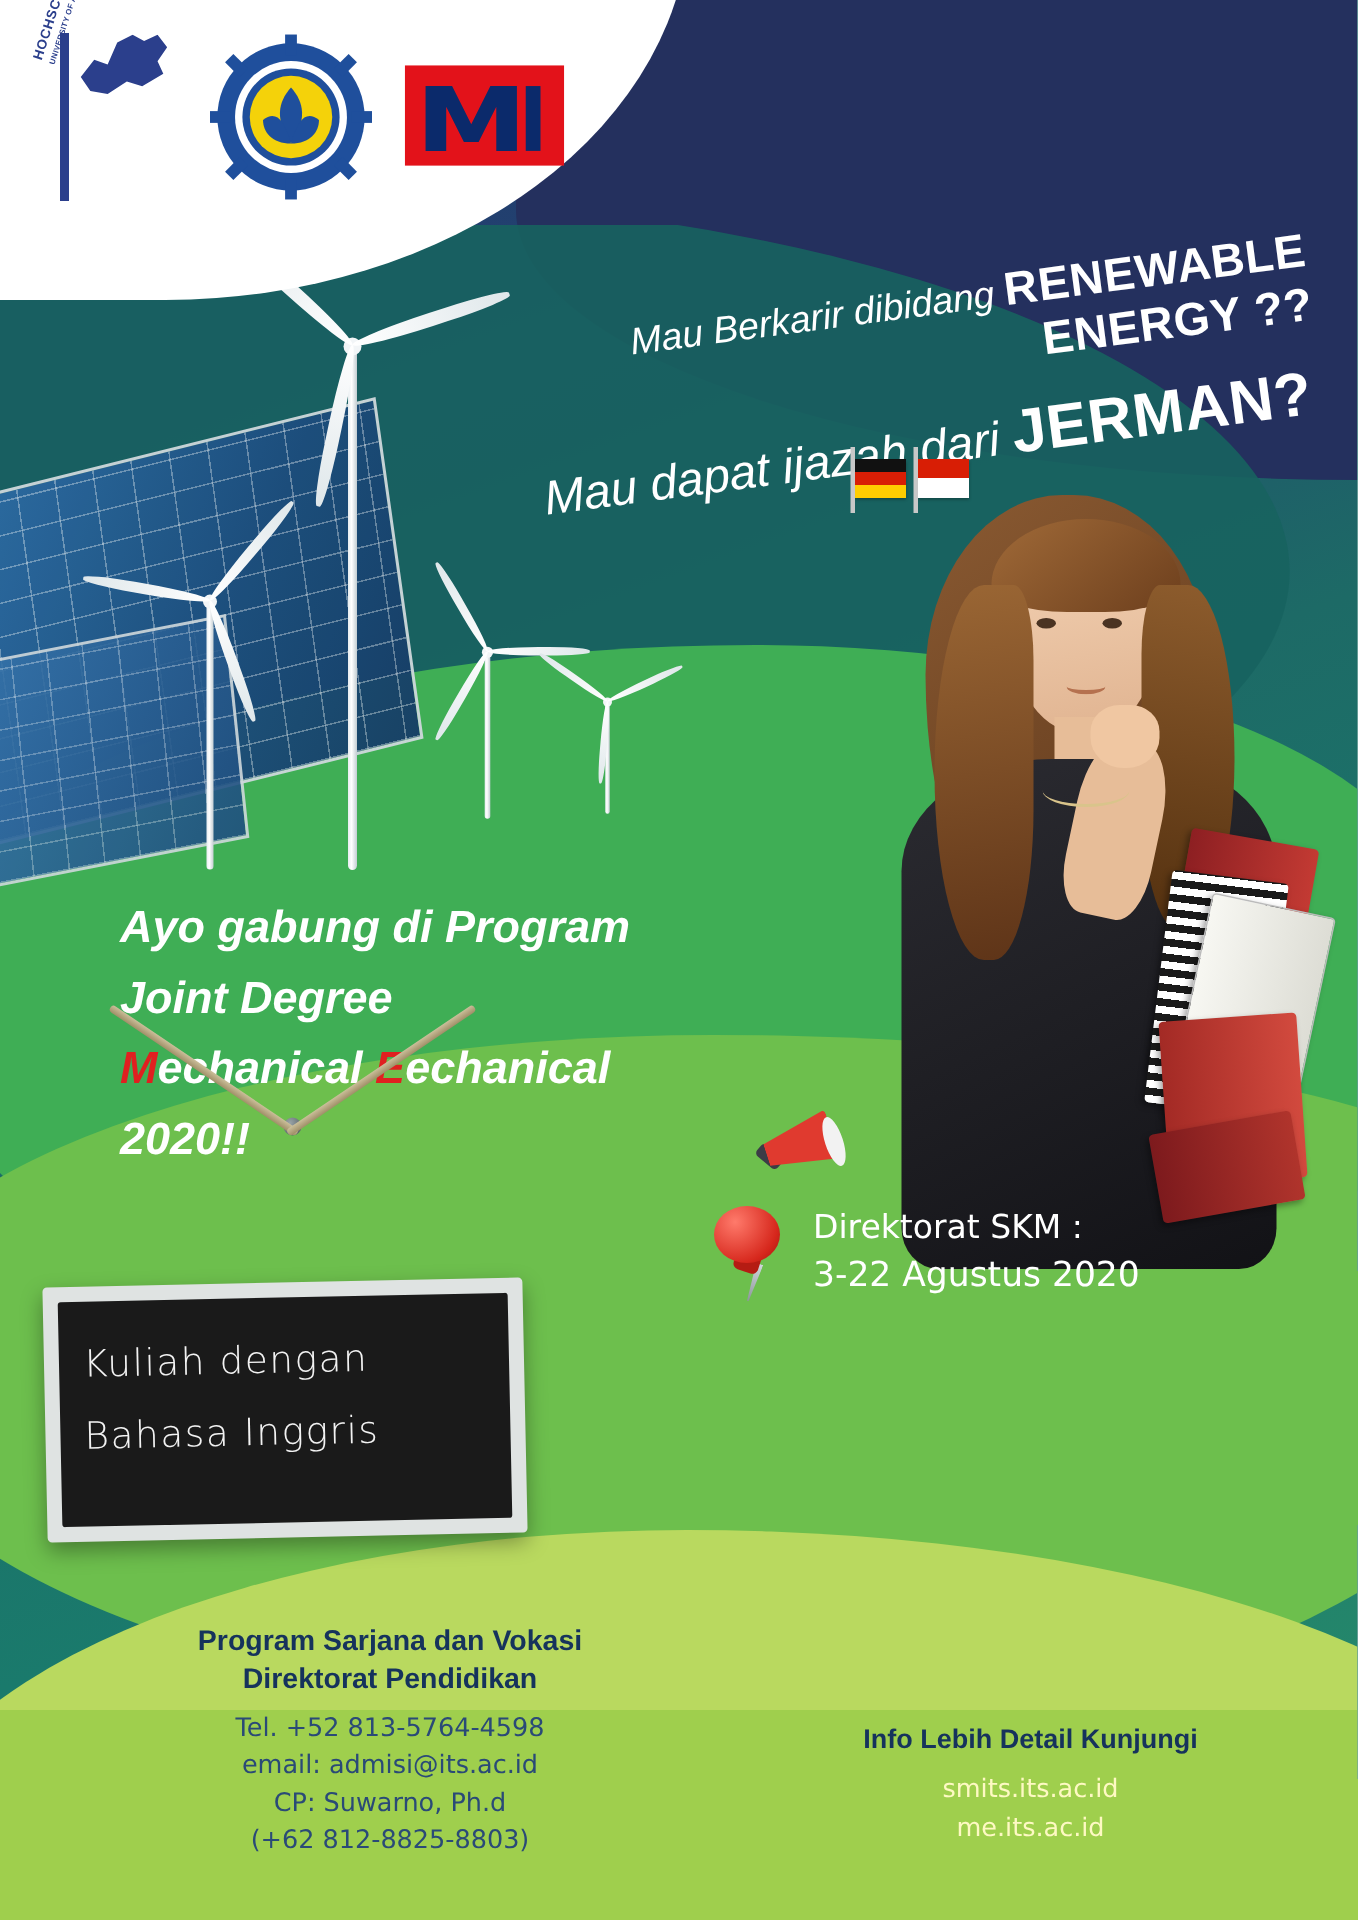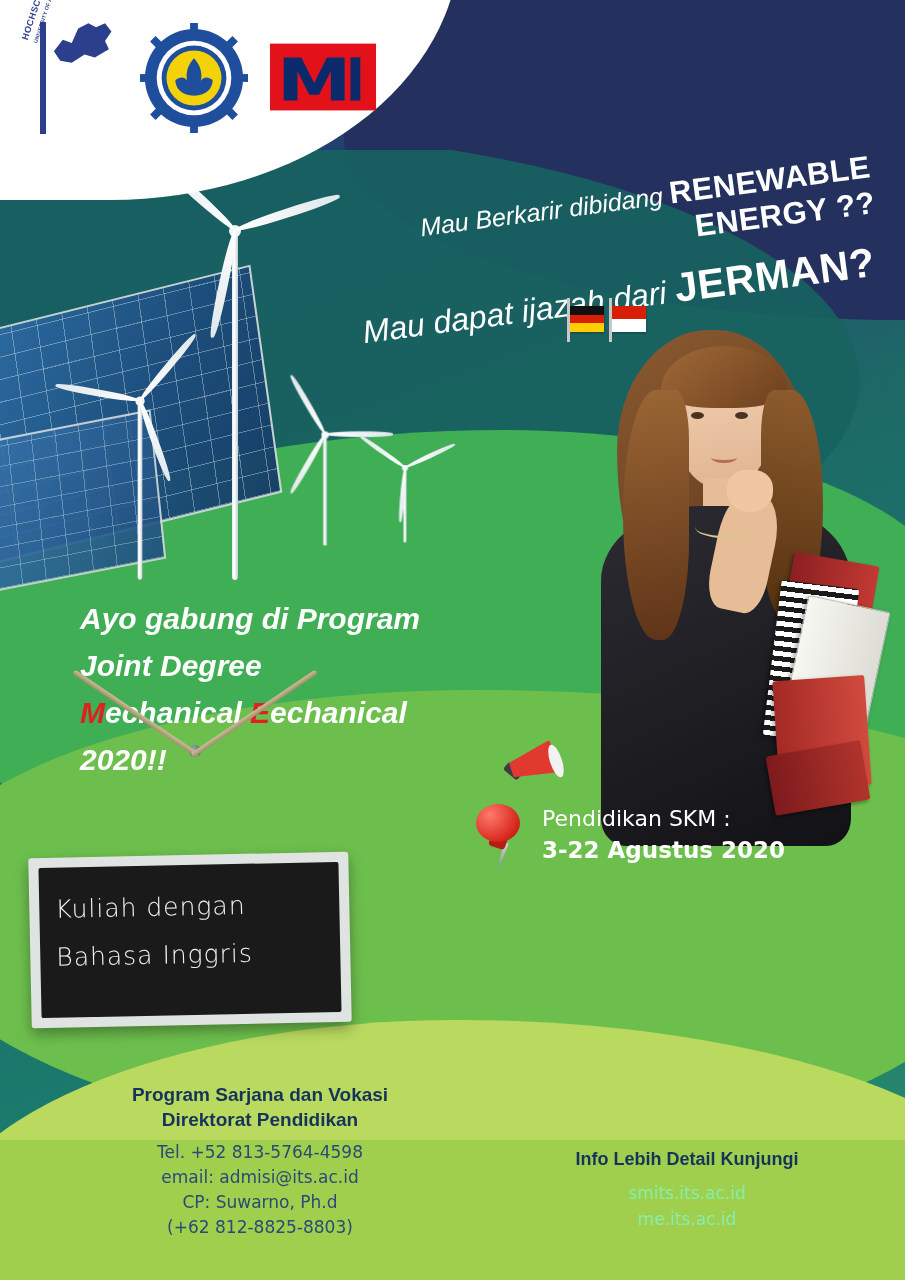--- a/index.html
+++ b/index.html
@@ -260,37 +260,36 @@
   .date-text .l1 {
     font-size: 22px;
     font-family: "DejaVu Sans", sans-serif;
     line-height: 30px;
   }
   .date-text .l1 small { font-size: 14px; }
   .date-text .l2 {
     font-size: 23px;
     font-family: "DejaVu Sans", sans-serif;
     line-height: 32px;
-    font-weight: bold;
   }
 
   
   .footer-left {
     position: absolute; left: 95px; bottom: 40px; z-index: 8;
     text-align: center; color: #1c3a66; width: 330px;
   }
   .footer-left .ttl { font-size: 19px; font-weight: bold; line-height: 25px; color: #16335c; }
   .footer-left .body { margin-top: 8px; font-size: 17px; line-height: 25px; color: #2a4a77; font-family: "DejaVu Sans", sans-serif; }
 
   .footer-right {
     position: absolute; right: 78px; bottom: 48px; z-index: 8;
     text-align: center; color: #16335c; width: 280px;
   }
   .footer-right .ttl { font-size: 18px; font-weight: bold; }
-  .footer-right .body { margin-top: 10px; font-size: 17px; line-height: 26px; color: #86efac; font-family: "DejaVu Sans", sans-serif; }
+  .footer-right .body { margin-top: 10px; font-size: 17px; line-height: 26px; color: #fef9c3; font-family: "DejaVu Sans", sans-serif; }
 
   
   .girl { position: absolute; right: 10px; top: 320px; width: 330px; height: 520px; z-index: 6; }
   .girl .hair-back {
     position: absolute; left: 52px; top: 10px; width: 190px; height: 300px;
     background: linear-gradient(145deg, #8a5a32, #5b3519);
     border-radius: 48% 48% 40% 40% / 40% 40% 60% 60%;
   }
   .girl .face {
     position: absolute; left: 106px; top: 40px; width: 104px; height: 128px;
@@ -523,21 +522,21 @@
       <div class="mega-mouth"></div>
     </div>
 
     <div class="date-row">
       <div class="pin">
         <div class="needle"></div>
         <div class="neck"></div>
         <div class="head"></div>
       </div>
       <div class="date-text">
-        <div class="l1">Pendidikan SKM :</div>
+        <div class="l1">Direktorat SKM :</div>
         <div class="l2">3-22 Agustus 2020</div>
       </div>
     </div>
 
   </div>
 
   <div class="footer-left">
     <div class="ttl">
       <div>Program Sarjana dan Vokasi</div>
       <div>Direktorat Pendidikan</div>

